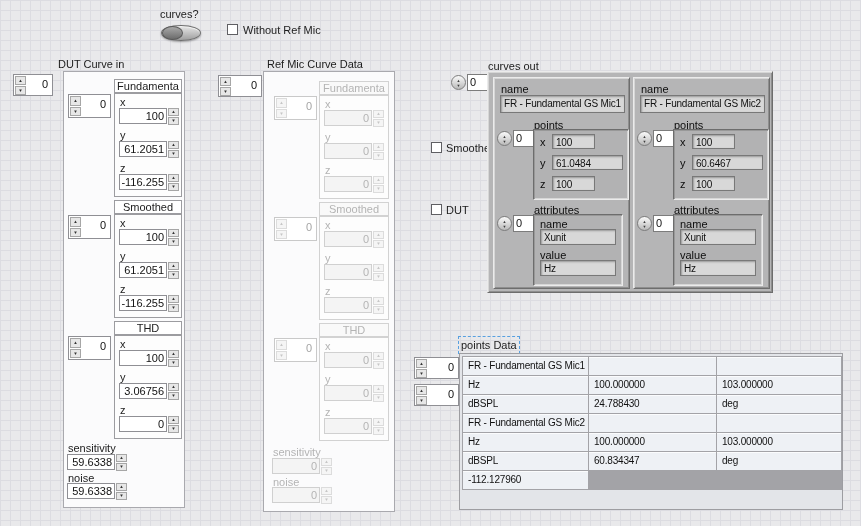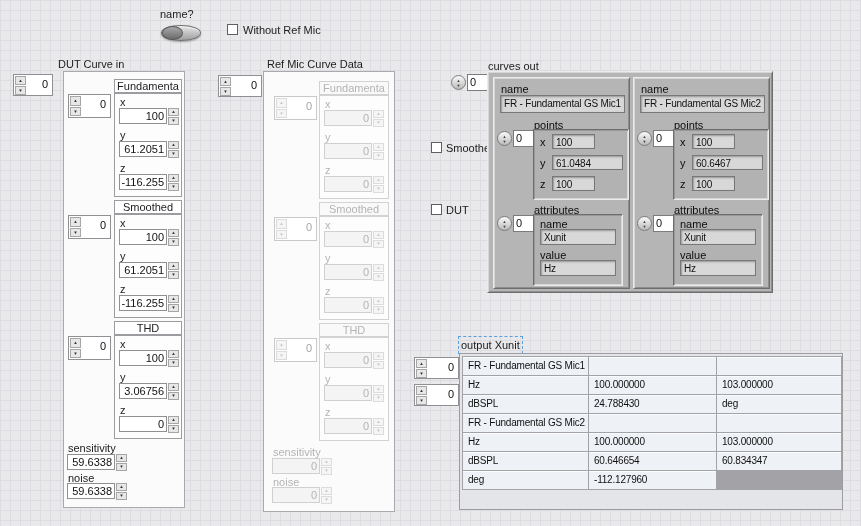--- a/index.html
+++ b/index.html
@@ -70,21 +70,21 @@
     background:#a3a3a7;border:1px solid #a3a3a7;width:378px;box-sizing:content-box}
   .tc{background:#eef1f5;font-size:10px;letter-spacing:-0.2px;color:#111;line-height:18px;
     padding-left:5px;white-space:nowrap;overflow:hidden;box-shadow:inset 0 1px 0 rgba(255,255,255,.75)}
   .selected{outline:1px dashed #58a0e0;outline-offset:2px}
 </style>
 </head>
 <body>
 
 <div class="screen">
 
-  <div class="clbl" style="left:160px;top:8px">name?</div>
+  <div class="clbl" style="left:160px;top:8px">curves?</div>
   <div class="switch">
     <div class="knob"></div>
   </div>
 
   <div class="cb" style="left:227px;top:24px"></div>
   <div class="clbl" style="left:243px;top:24px">Without Ref Mic</div>
 
   <div class="nspin" style="left:13px;top:74px;width:40px;height:22px">
     <div class="sp-arr"></div>
     <div class="sp-val">0</div>
@@ -328,21 +328,21 @@
       </div>
       <div class="sunk" style="left:39px;top:136px;width:90px;height:72px">
         <div class="plbl" style="left:6px;top:3px">name</div>
         <div class="gf" style="left:6px;top:14px;width:76px;height:16px">Xunit</div>
         <div class="plbl" style="left:6px;top:34px">value</div>
         <div class="gf" style="left:6px;top:45px;width:76px;height:16px">Hz</div>
       </div>
     </div>
   </div>
 
-  <div class="clbl selected" style="left:461px;top:339px">output Xunit</div>
+  <div class="clbl selected" style="left:461px;top:339px">points Data</div>
   <div class="nspin" style="left:414px;top:357px;width:45px;height:22px">
     <div class="sp-arr"></div>
     <div class="sp-val">0</div>
   </div>
   <div class="nspin" style="left:414px;top:384px;width:45px;height:22px">
     <div class="sp-arr"></div>
     <div class="sp-val">0</div>
   </div>
 
   <div class="tblwrap">
@@ -356,20 +356,19 @@
       <div class="tc">dBSPL</div>
       <div class="tc">24.788430</div>
       <div class="tc">deg</div>
       <div class="tc">FR - Fundamental GS Mic2</div>
       <div class="tc"></div>
       <div class="tc"></div>
       <div class="tc">Hz</div>
       <div class="tc">100.000000</div>
       <div class="tc">103.000000</div>
       <div class="tc">dBSPL</div>
-      <div class="tc">60.646654</div>
       <div class="tc">60.834347</div>
       <div class="tc">deg</div>
       <div class="tc">-112.127960</div>
     </div>
   </div>
 
 </div>
 
 </body></html>

